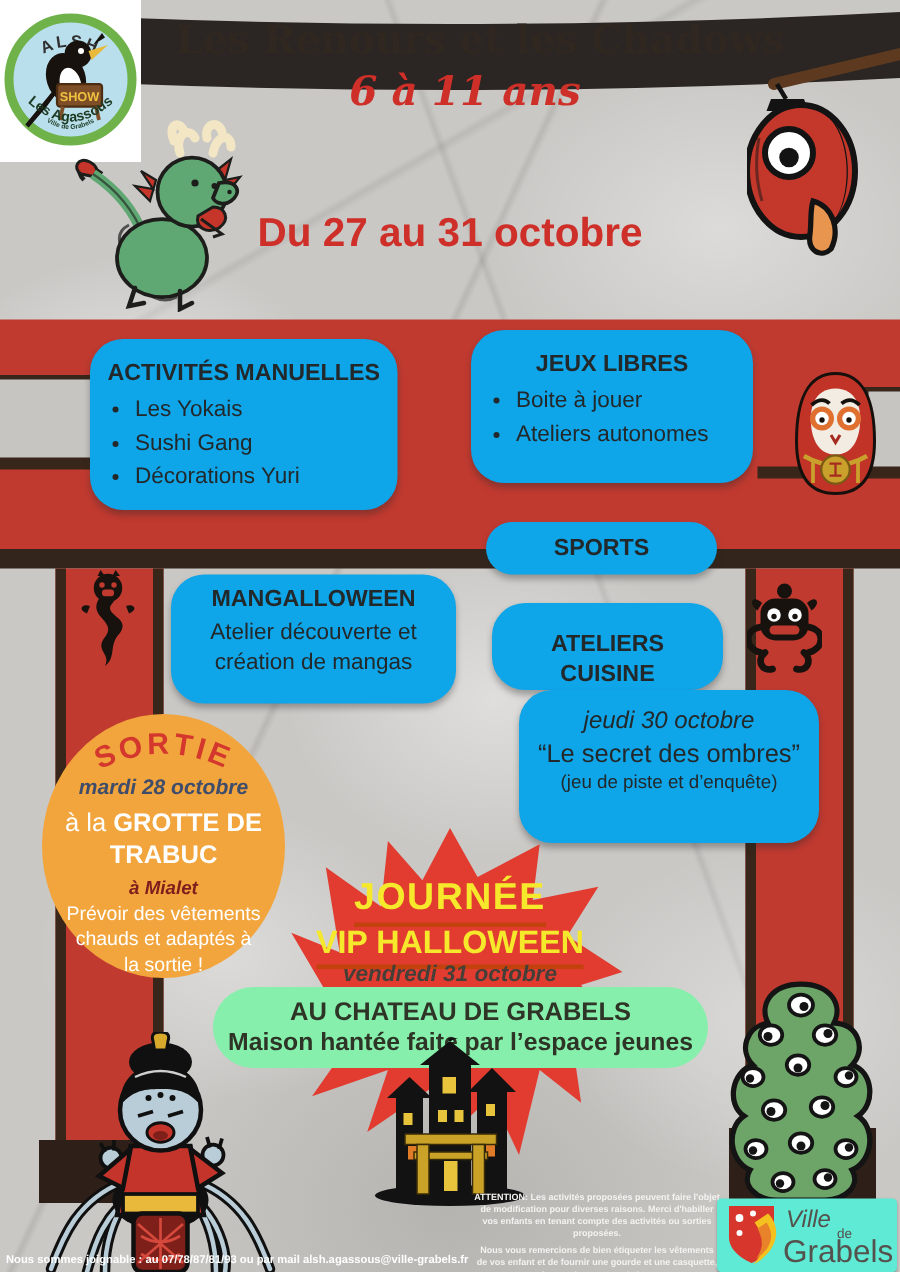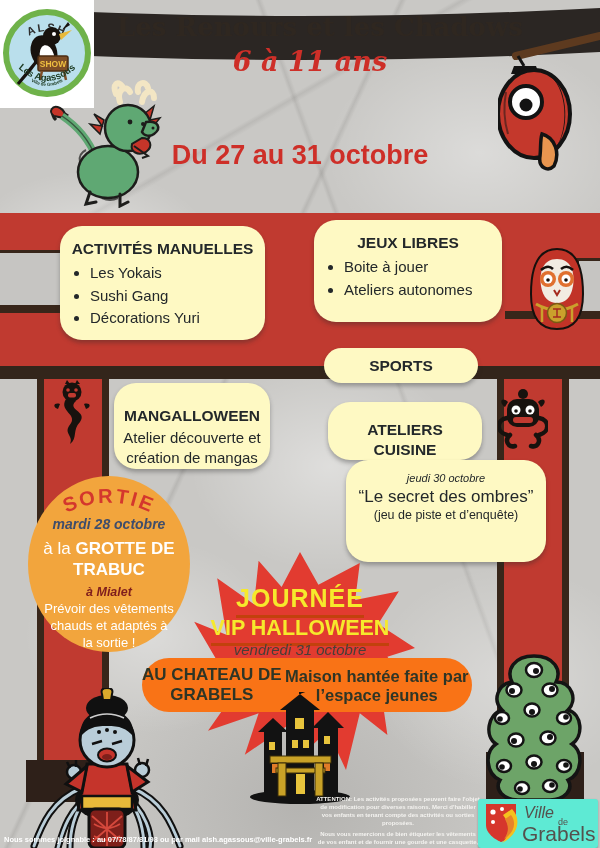--- a/index.html
+++ b/index.html
@@ -42,56 +42,56 @@
   #pedestal-right{left:486px;top:752px;width:98px;height:50px;}
   
   #alsh-logo-bg{left:0;top:0;width:94px;height:108px;background:#fff;z-index:4;}
   #page-title{left:110px;top:12px;width:420px;text-align:center;z-index:4;
     font-family:"DejaVu Serif",serif;font-weight:bold;font-size:26px;color:#2f2720;}
   #age-range{left:110px;top:46px;width:400px;text-align:center;z-index:4;
     font-family:"DejaVu Serif",serif;font-weight:bold;font-style:italic;font-size:27px;color:#ce2f28;}
   #date-range{left:100px;top:140px;width:400px;text-align:center;z-index:4;
     font-weight:bold;font-size:27px;color:#ce2f28;}
   
-  .card{position:absolute;background:#fef9c3;border-radius:22px;z-index:5;
+  .card{position:absolute;background:#0ea5e9;border-radius:22px;z-index:5;
     box-shadow:0 3px 4px rgba(40,40,40,.35);color:#23282a;}
   .card h3{margin:0;text-align:center;font-size:15.5px;font-weight:bold;}
   .card ul{margin:4px 0 0 0;padding:0 0 0 30px;font-size:15px;line-height:1.5;}
   #box-manual{left:60px;top:226px;width:205px;height:114px;padding-top:14px;box-sizing:border-box;}
   #box-jeux{left:314px;top:220px;width:188px;height:102px;padding-top:14px;box-sizing:border-box;}
   #box-sports{left:324px;top:348px;width:154px;height:35px;display:flex;align-items:center;justify-content:center;}
-  #box-manga{left:114px;top:383px;width:156px;height:86px;padding-top:24px;box-sizing:border-box;text-align:center;}
+  #box-manga{left:114px;top:383px;width:190px;height:86px;padding-top:8px;box-sizing:border-box;text-align:center;}
   #box-manga .desc{font-size:15px;line-height:1.35;margin-top:3px;padding:0 8px;}
   #box-cuisine{left:328px;top:402px;width:154px;height:58px;display:flex;align-items:flex-end;justify-content:center;text-align:center;}
   #box-cuisine h3{width:100px;line-height:1.3;}
   #box-grand{left:346px;top:460px;width:200px;height:102px;padding-top:11px;box-sizing:border-box;text-align:center;}
   #box-grand .gj-title{font-size:16px;font-weight:bold;}
-  #box-grand .gj-date{font-size:11px;font-style:italic;margin-top:1px;}
+  #box-grand .gj-date{font-size:16px;font-style:italic;margin-top:1px;}
   #box-grand .gj-name{font-size:17px;margin-top:3px;}
   #box-grand .gj-note{font-size:12.5px;margin-top:1px;}
   
   #sortie{left:28px;top:476px;width:162px;height:176px;border-radius:50%;background:#f2a53d;z-index:6;
     display:flex;flex-direction:column;align-items:center;text-align:center;color:#fff;}
   #sortie-arc{margin-top:2px;}
   #sortie .s-date{font-size:14px;font-weight:bold;font-style:italic;color:#3f4d6b;margin-top:-6px;}
   #sortie .s-place{font-size:17px;line-height:1.25;margin-top:6px;color:#fff;}
   #sortie .s-place b{font-weight:bold;}
   #sortie .s-loc{font-size:12.5px;font-weight:bold;font-style:italic;color:#7f1d1d;margin-top:5px;}
   #sortie .s-note{font-size:13px;line-height:1.3;margin-top:2px;width:130px;}
   
   #starburst{left:185px;top:552px;width:230px;height:218px;background:#e23b30;z-index:6;
     clip-path:polygon(50% 0%,58% 15%,76% 5%,74% 22%,93% 18%,84% 33%,100% 44%,88% 48%,98% 64%,85% 62%,88% 84%,76% 74%,70% 100%,62% 82%,46% 98%,44% 80%,26% 93%,32% 74%,10% 82%,22% 64%,0% 58%,14% 50%,4% 32%,18% 38%,14% 12%,30% 24%,32% 4%,42% 16%);}
   .star-text{left:185px;width:230px;text-align:center;z-index:7;}
   #vip-line1{top:584px;font-size:25px;font-weight:bold;color:#f6e92c;letter-spacing:1px;}
   #vip-line2{top:616px;font-size:21.5px;font-weight:bold;color:#f6e92c;}
   .yellow-underline{display:inline-block;border-bottom:3px solid #c2410c;padding-bottom:2px;}
-  #vip-date{top:641px;font-size:15px;font-style:italic;font-weight:normal;color:#463f38;}
-  
-  #chateau{left:142px;top:658px;width:330px;height:54px;border-radius:27px;background:#f97316;z-index:8;
-    display:flex;flex-direction:row;align-items:center;justify-content:center;color:#2e3526;text-align:center;}
+  #vip-date{top:641px;font-size:15px;font-style:italic;font-weight:bold;color:#463f38;}
+  
+  #chateau{left:142px;top:658px;width:330px;height:54px;border-radius:27px;background:#86efac;z-index:8;
+    display:flex;flex-direction:column;align-items:center;justify-content:center;color:#2e3526;text-align:center;}
   #chateau .c1{font-size:17px;font-weight:bold;}
   #chateau .c2{font-size:16.5px;font-weight:bold;margin-top:1px;}
   
   #attention{left:316px;top:795px;width:164px;z-index:9;color:#f4f3f0;font-weight:bold;
     font-size:6px;line-height:1.35;text-align:center;}
   #attention p{margin:0 0 3px 0;}
   #contact{left:4px;top:835px;width:400px;z-index:10;color:#fff;font-weight:bold;font-size:7.5px;}
   #grabels-logo{left:478px;top:799px;width:120px;height:49px;background:#5eead4;border-radius:3px;z-index:10;
     box-shadow:0 1px 2px rgba(0,0,0,.3);}
   .illus{position:absolute;z-index:5;}

